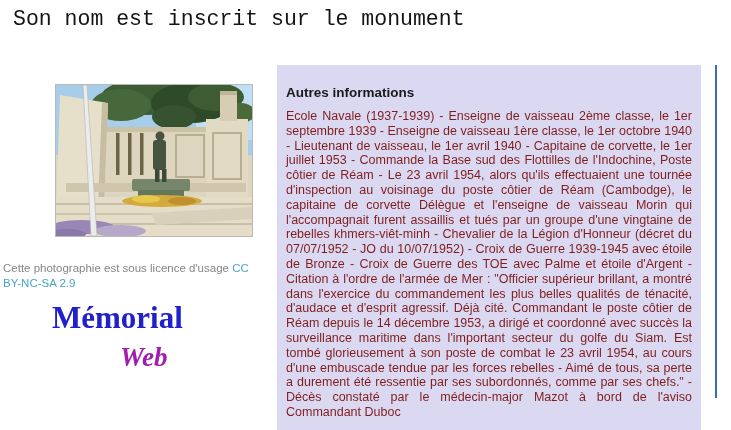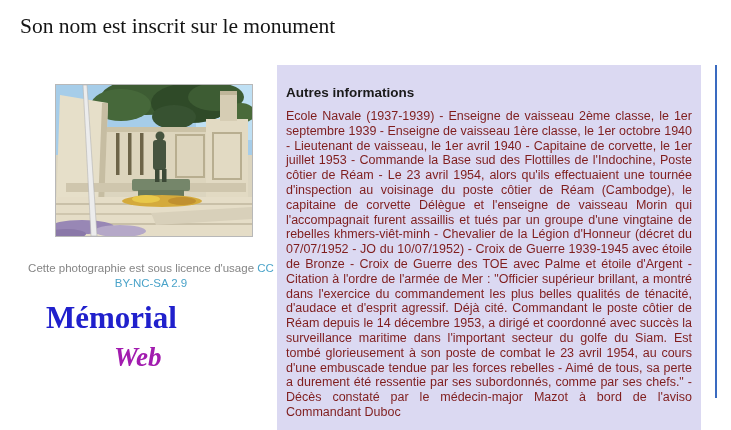--- a/index.html
+++ b/index.html
@@ -10,22 +10,22 @@
     height: 430px;
     font-family: "Liberation Sans", sans-serif;
     overflow: hidden;
   }
   .page { position: relative; width: 731px; height: 430px; background: #ffffff; }
 
   
   .heading {
     position: absolute;
     left: 9px; top: 2px;
-    margin: 11px;
-    font-family: Liberation Serif, serif;
+    margin: 4px;
+    font-family: Liberation Mono, monospace;
     font-weight: normal;
     font-size: 21.5px;
     line-height: 26px;
     color: #141414;
   }
 
   
   .photo-frame {
     position: absolute;
     left: 55px; top: 84px;
@@ -33,33 +33,32 @@
     border: 1px solid #b8b8b8;
     background: #dcd5bf;
   }
   .photo-frame svg { display: block; }
 
   
   .caption {
     position: absolute;
     left: 3px; top: 261px;
     width: 296px;
-    text-align: center;
     font-size: 11.5px;
     line-height: 15px;
     color: #858585;
   }
   .caption a {
     color: #4aa3c9;
     text-decoration: none;
     cursor: pointer;
   }
 
   
-  .logo { position: absolute; left: 2px; top: 298px; width: 260px; height: 95px; cursor: pointer; }
+  .logo { position: absolute; left: 8px; top: 298px; width: 260px; height: 95px; cursor: pointer; }
   .logo-line1 {
     position: absolute;
     left: 44px; top: 2px;
     font-family: "Liberation Serif", serif;
     font-weight: bold;
     font-size: 31px;
     color: #2020cc;
   }
   .logo-line2 {
     position: absolute;

